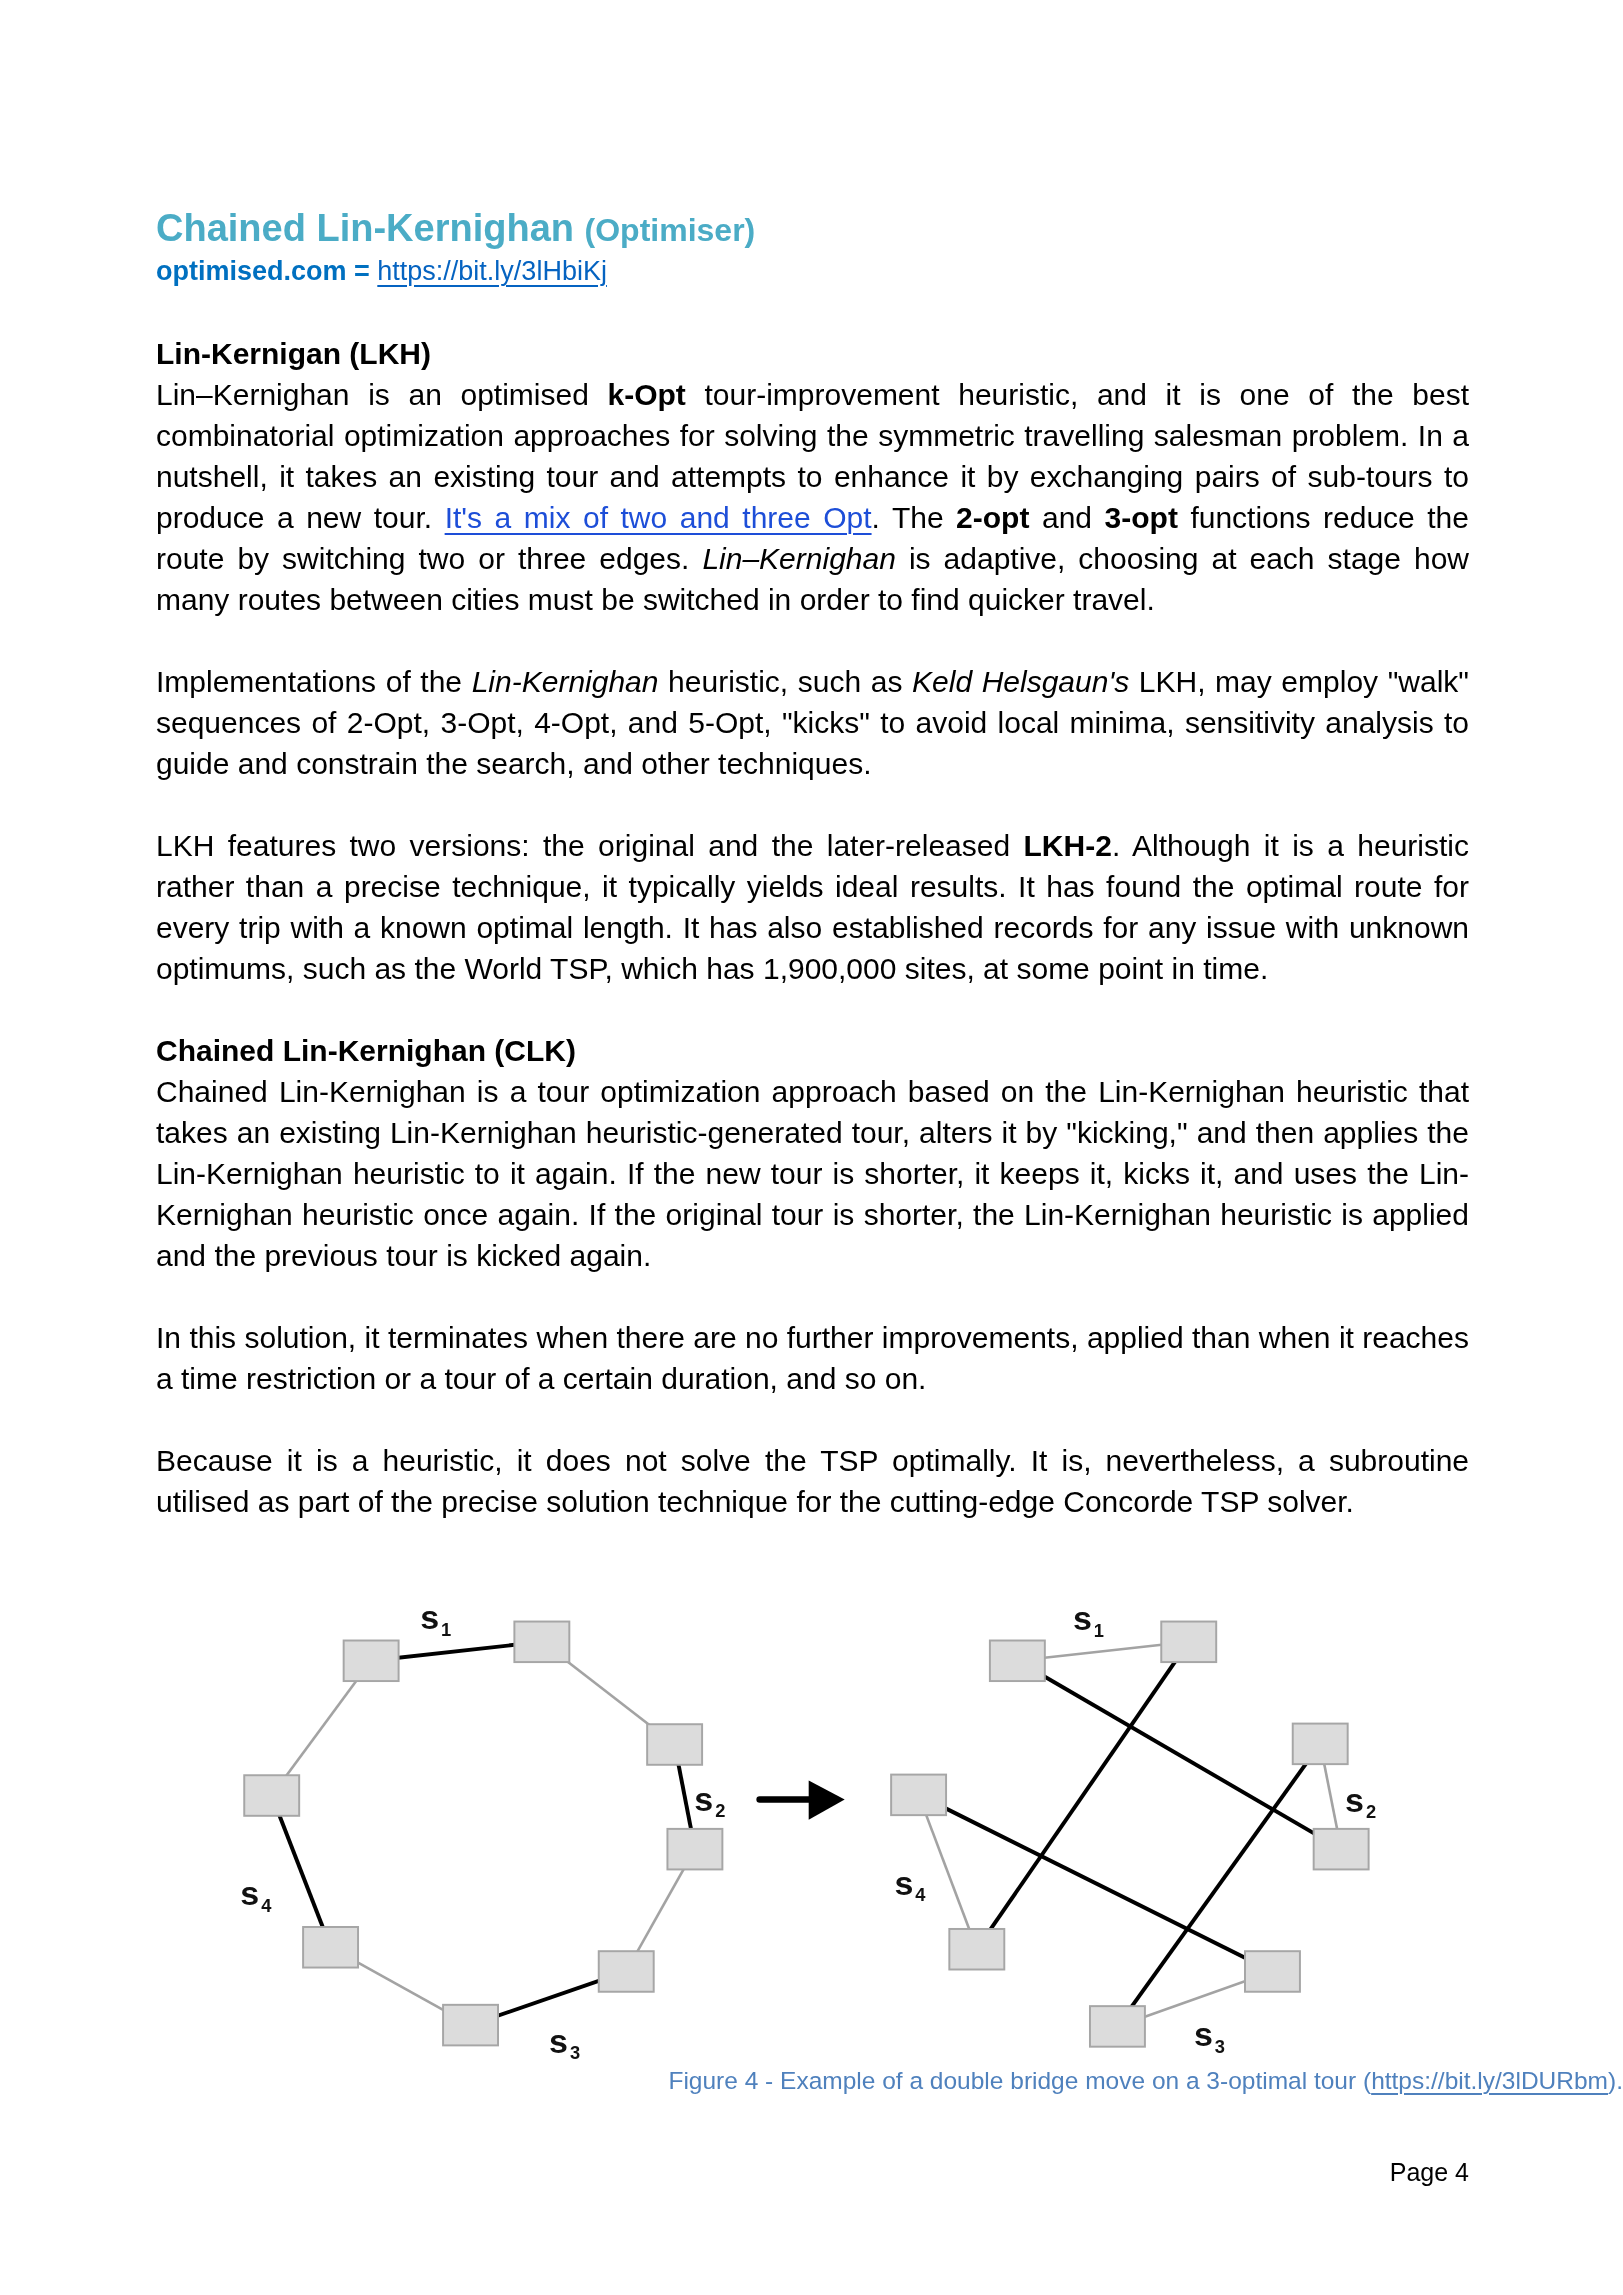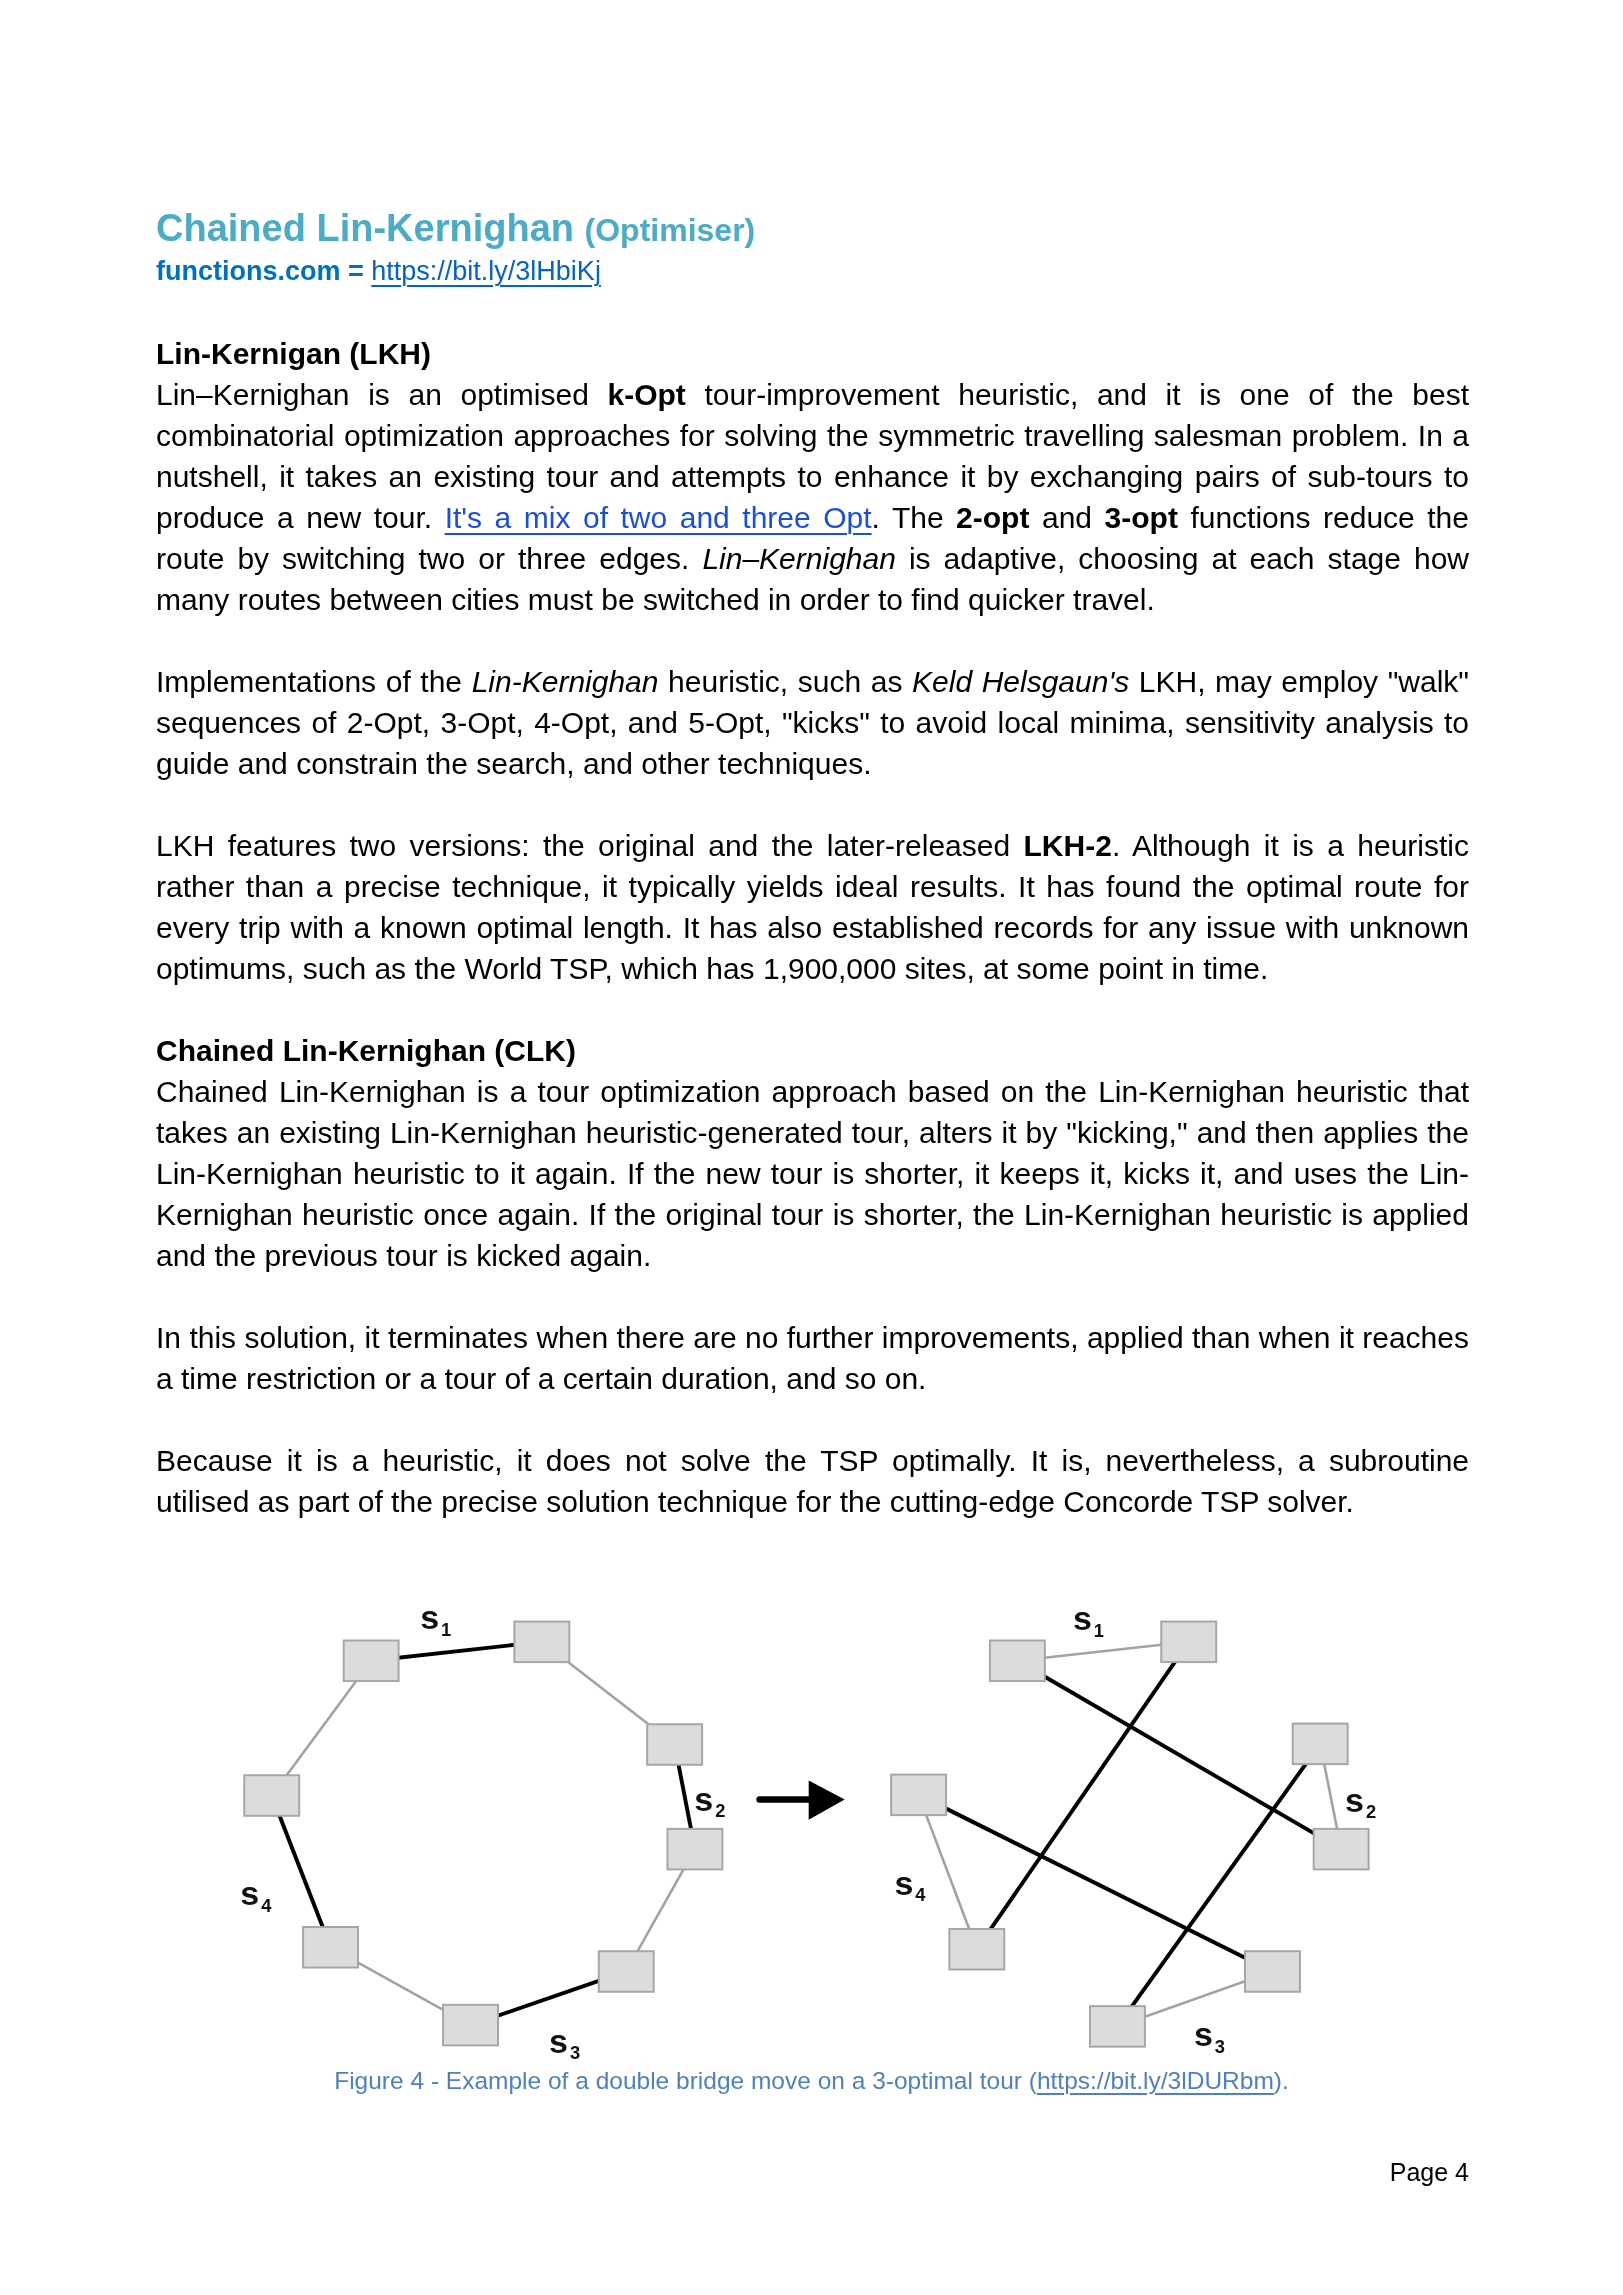--- a/index.html
+++ b/index.html
@@ -10,32 +10,32 @@
   .title { font-size: 38px; font-weight: bold; color: #4BACC6; line-height: 46px; height: 46px; margin: 0; white-space: nowrap; }
   .title .suffix { font-size: 32px; }
   .subtitle { font-size: 27px; font-weight: bold; color: #0070C0; line-height: 41px; margin: 0; white-space: nowrap; }
   .subtitle a { font-weight: normal; color: #0563C1; text-decoration: underline; text-decoration-thickness: 2px; text-underline-offset: 4.6px; }
   .heading { font-size: 30px; font-weight: bold; line-height: 41px; margin: 41px 0 0 0; }
   .para { font-size: 30px; line-height: 41px; margin: 0; text-align: justify; }
   .para.gap { margin-top: 41px; }
   .para a { color: #1d4ed8; text-decoration: underline; text-decoration-thickness: 2px; text-underline-offset: 5.2px; }
   .figure { position: absolute; left: 222px; top: 1596px; width: 1161px; height: 471px; }
   .figure svg { position: absolute; left: 0; top: 0; }
-  .caption { position: absolute; left: 0; width: 1623px; top: 2066px; text-align: center;
+  .caption { position: absolute; left: 0; width: 1623px; top: 2066px; text-align: right;
              font-size: 24.5px; color: #4F81BD; line-height: 30px; white-space: nowrap; }
   .caption a { color: #4F81BD; text-decoration: underline; text-decoration-thickness: 2px; text-underline-offset: 3.9px; }
   .page-number { position: absolute; right: 154px; top: 2154px; font-size: 25px; line-height: 37px; white-space: nowrap; }
 </style>
 </head>
 <body>
 
 <div class="page">
   <div class="content">
     <h1 class="title"><span>Chained Lin-Kernighan</span> <span class="suffix">(Optimiser)</span></h1>
-    <p class="subtitle"><span>functions.com = </span><a>https://bit.ly/3lHbiKj</a></p>
+    <p class="subtitle"><span>optimised.com = </span><a>https://bit.ly/3lHbiKj</a></p>
 
     <h2 class="heading">Lin-Kernigan (LKH)</h2>
     <p class="para"><span>Lin–Kernighan is an optimised </span><b>k-Opt</b><span> tour-improvement heuristic, and it is one of the best combinatorial optimization approaches for solving the symmetric travelling salesman problem. In a nutshell, it takes an existing tour and attempts to enhance it by exchanging pairs of sub-tours to produce a new tour. </span><a>It's a mix of two and three Opt</a><span>. The </span><b>2-opt</b><span> and </span><b>3-opt</b><span> functions reduce the route by switching two or three edges. </span><i>Lin–Kernighan</i><span> is adaptive, choosing at each stage how many routes between cities must be switched in order to find quicker travel.</span></p>
 
     <p class="para gap"><span>Implementations of the </span><i>Lin-Kernighan</i><span> heuristic, such as </span><i>Keld Helsgaun's</i><span> LKH, may employ "walk" sequences of 2-Opt, 3-Opt, 4-Opt, and 5-Opt, "kicks" to avoid local minima, sensitivity analysis to guide and constrain the search, and other techniques.</span></p>
 
     <p class="para gap"><span>LKH features two versions: the original and the later-released </span><b>LKH-2</b><span>. Although it is a heuristic rather than a precise technique, it typically yields ideal results. It has found the optimal route for every trip with a known optimal length. It has also established records for any issue with unknown optimums, such as the World TSP, which has 1,900,000 sites, at some point in time.</span></p>
 
     <h2 class="heading">Chained Lin-Kernighan (CLK)</h2>
     <p class="para">Chained Lin-Kernighan is a tour optimization approach based on the Lin-Kernighan heuristic that takes an existing Lin-Kernighan heuristic-generated tour, alters it by "kicking," and then applies the Lin-Kernighan heuristic to it again. If the new tour is shorter, it keeps it, kicks it, and uses the Lin-Kernighan heuristic once again. If the original tour is shorter, the Lin-Kernighan heuristic is applied and the previous tour is kicked again.</p>

